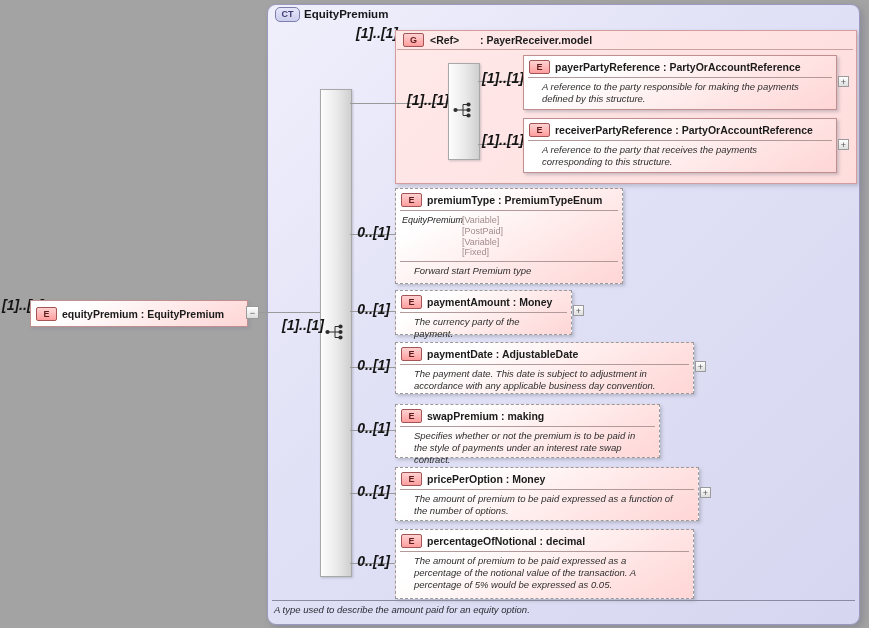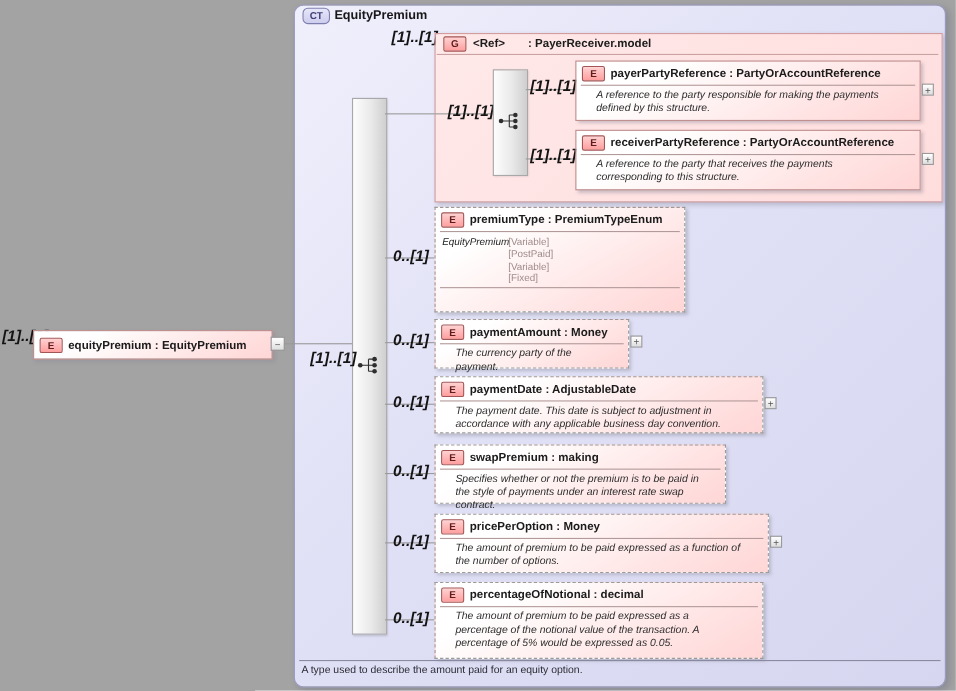--- a/index.html
+++ b/index.html
@@ -7,21 +7,21 @@
 
   
   .ct-box{position:absolute;left:267px;top:4px;width:591px;height:619px;border:1px solid #9a9ac1;
     border-radius:9px;background:linear-gradient(135deg,#f0f0fc 0%,#e0e0f6 45%,#d6d6f0 100%);
     box-shadow:3px 3px 6px rgba(100,100,130,.35);}
   .ct-badge{position:absolute;left:275px;top:7px;width:23px;height:13px;line-height:13px;text-align:center;
     font-size:9px;font-weight:bold;color:#3d3d72;border:1px solid #7d7dae;border-radius:5px;
     background:linear-gradient(#e6e6fa,#cdcdee);}
   .ct-title{position:absolute;left:304px;top:8px;font-size:11.5px;font-weight:bold;color:#17171a;}
   .ct-footer-sep{position:absolute;left:272px;top:600px;width:583px;height:1px;background:#8a8aa0;}
-  .ct-footer{position:absolute;left:274px;top:604px;font-size:9.5px;color:#2c2c34;}
+  .ct-footer{position:absolute;left:274px;top:604px;font-size:9.5px;font-style:italic;color:#2c2c34;}
 
   
   .hline{position:absolute;height:1px;background:#9a9a9a;}
 
   
   .seqbar{position:absolute;width:30px;border:1px solid #a8a8a8;
     background:linear-gradient(to right,#fdfdfd,#e9e9e9 55%,#cfcfcf);box-shadow:1px 1px 2px rgba(130,130,140,.4);}
   .seqicon{position:absolute;width:22px;height:18px;}
 
   
@@ -168,20 +168,21 @@
     <div class="enum-wrap">
       <span class="enum-label">EquityPremium</span>
       <span class="enum-vals">
         <div>[Variable]</div>
         <div>[PostPaid]</div>
         <div>[Variable]</div>
         <div>[Fixed]</div>
       </span>
     </div>
     <div class="card-sep"></div>
+    <div class="card-desc">Forward start Premium type</div>
   </div>
 
   <div class="card optional" style="left:395px;top:290px;width:175px;height:43px;">
     <div class="card-title">
       <span class="badge badge-red">E</span>
       <span>paymentAmount : Money</span>
     </div>
     <div class="card-sep"></div>
     <div class="card-desc">The currency party of the payment.</div>
   </div>

